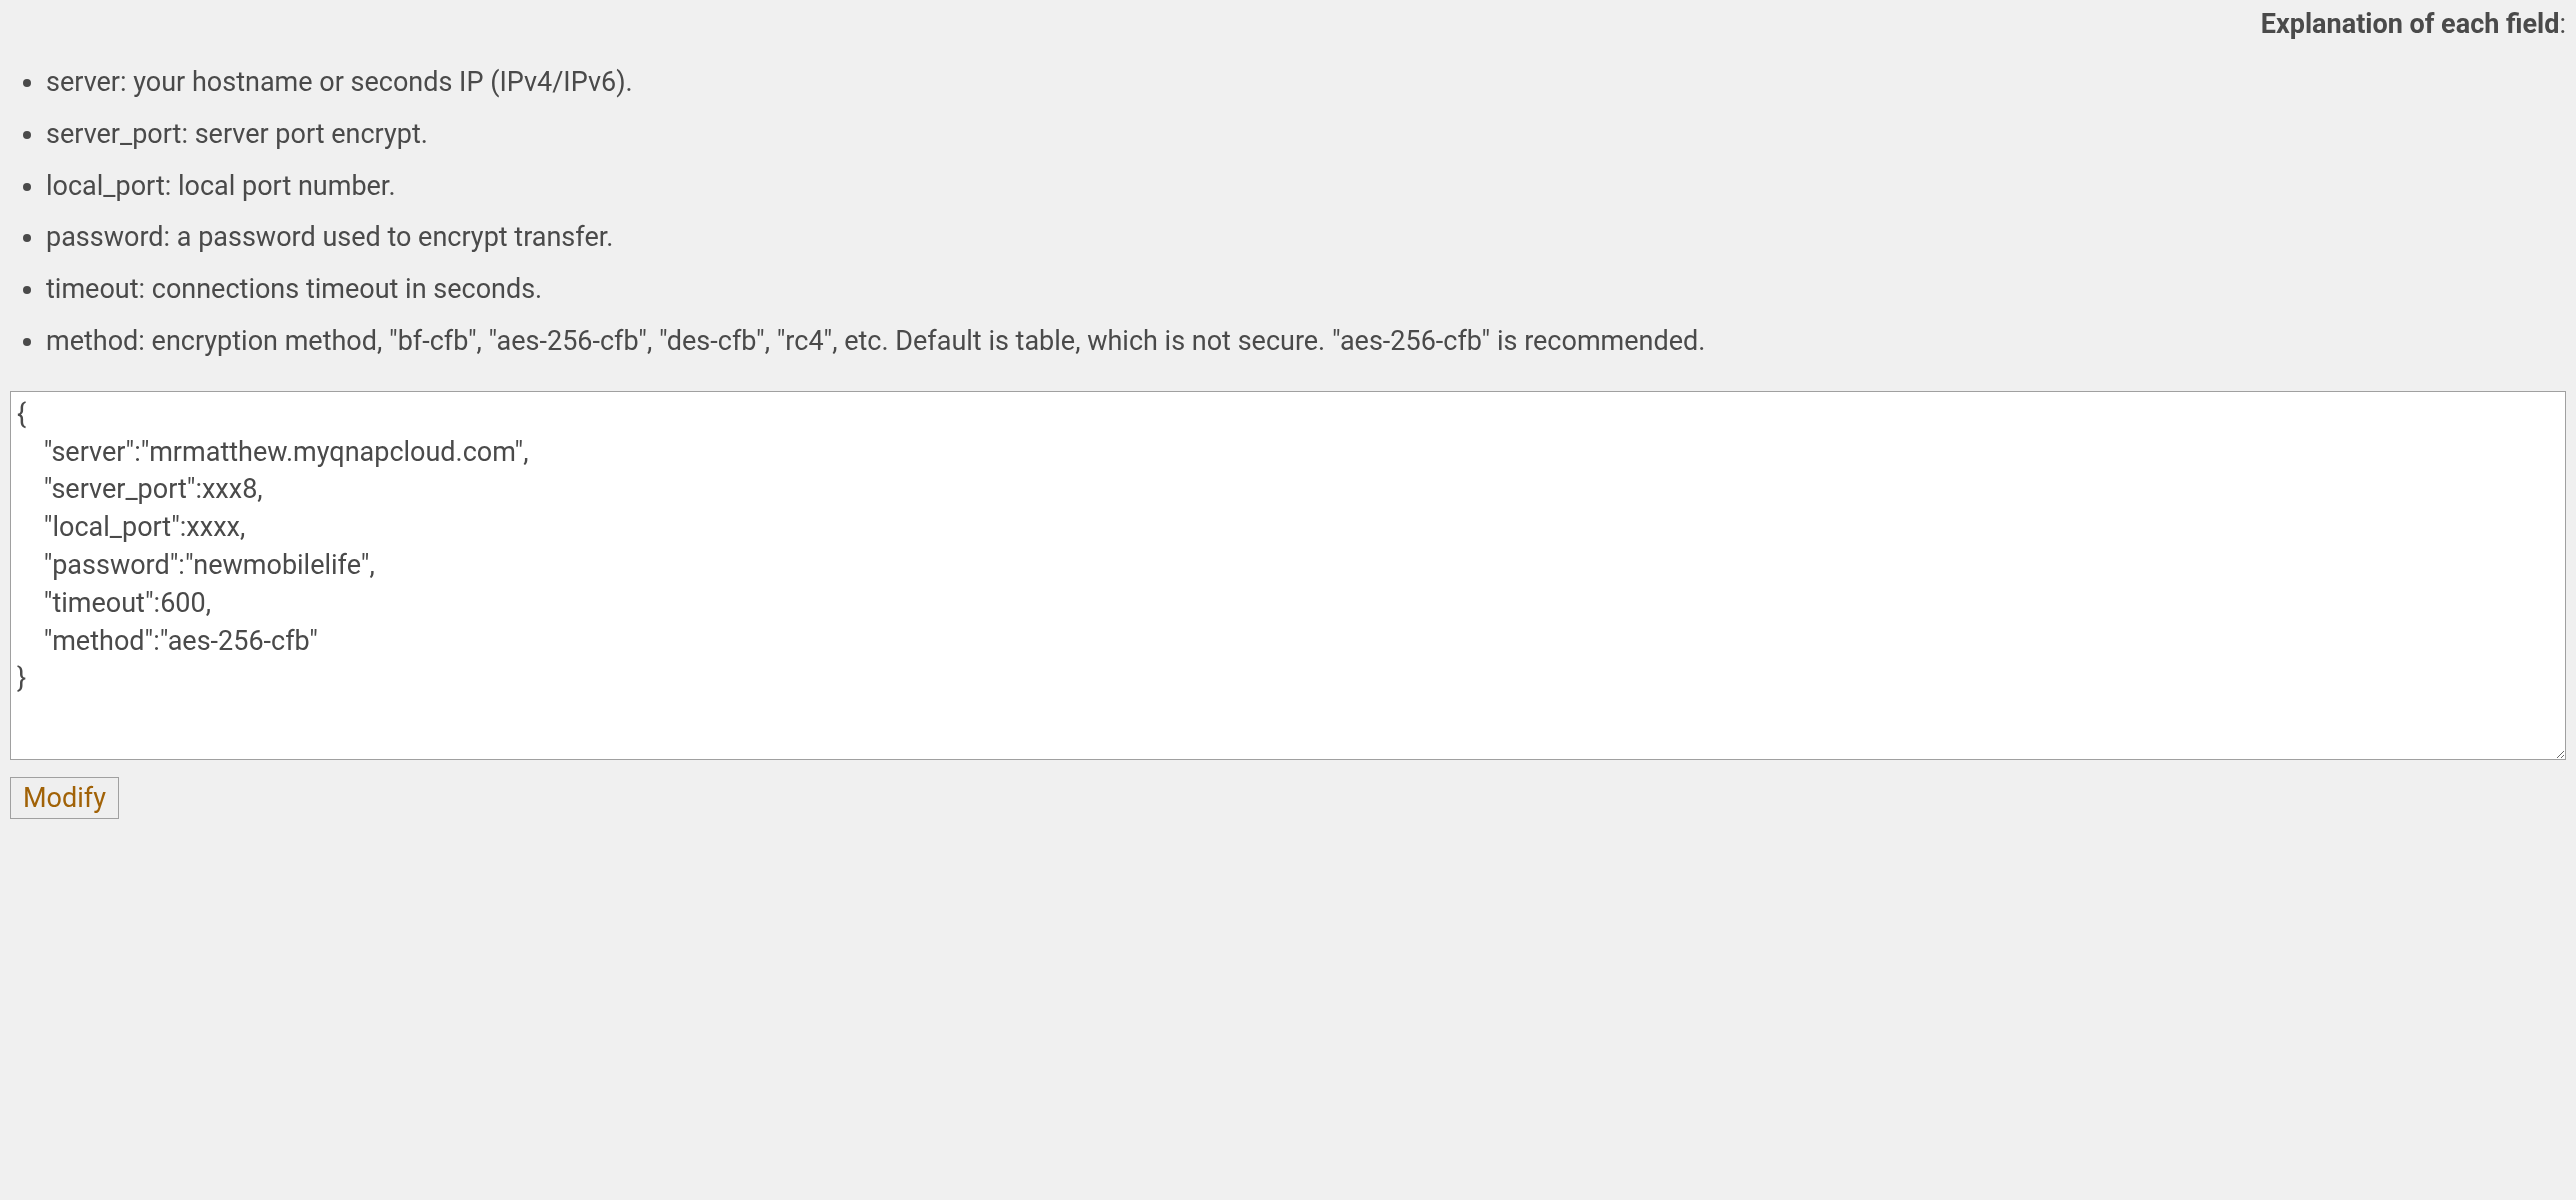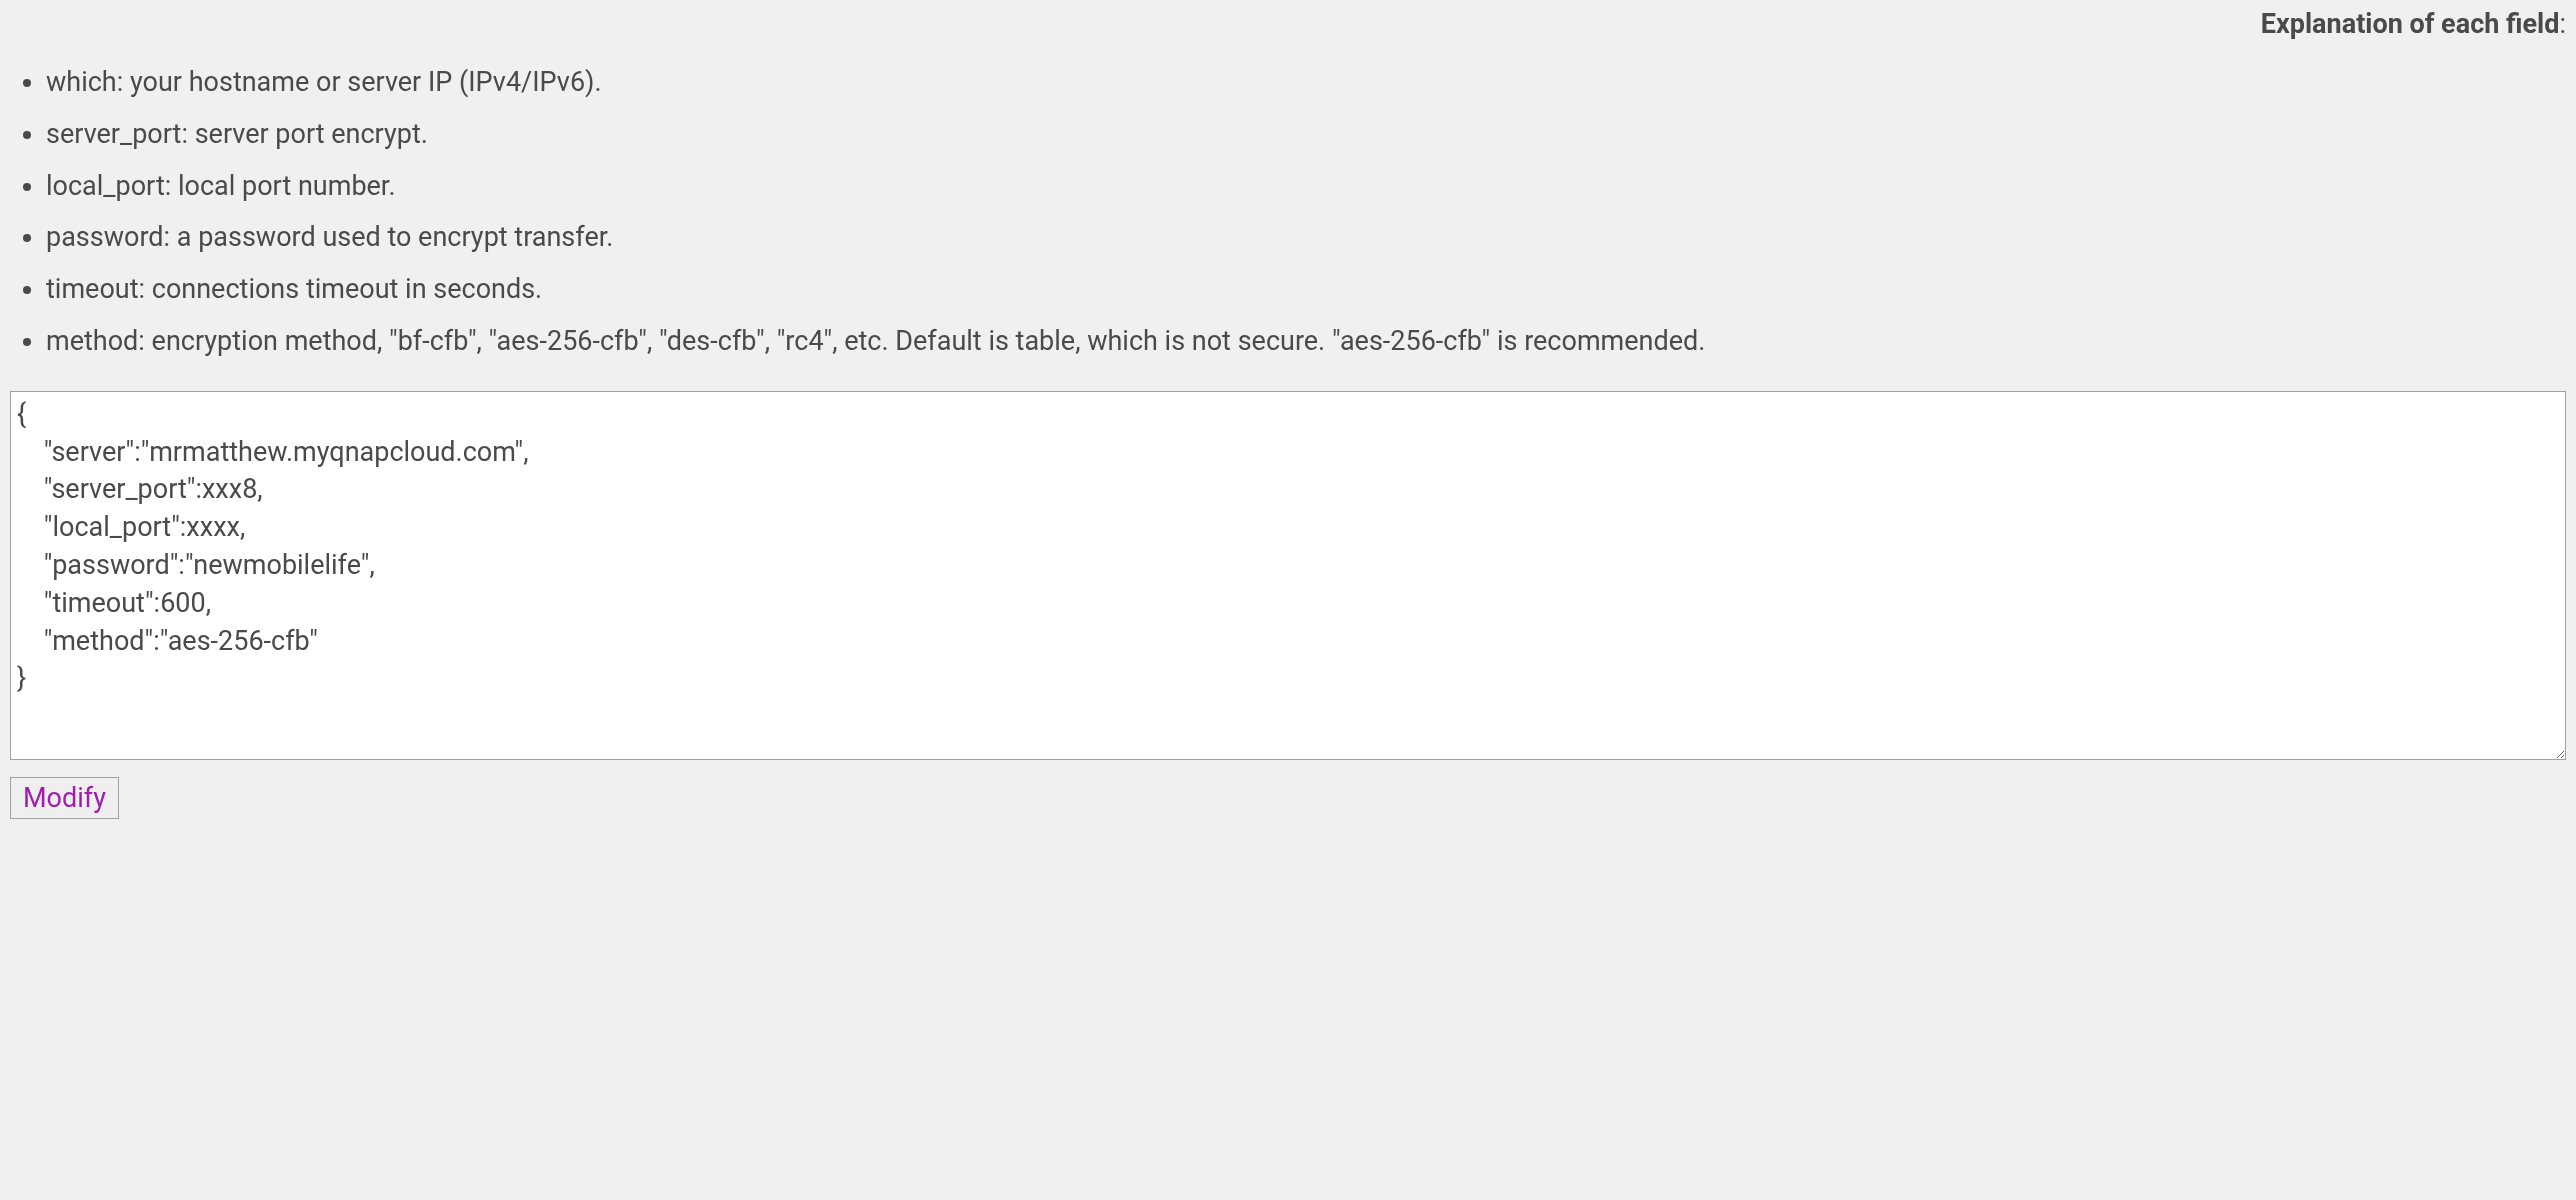--- a/index.html
+++ b/index.html
@@ -43,37 +43,37 @@
       padding: 4px 6px;
       resize: both;
       line-height: 1.4;
       margin-bottom: 10px;
       overflow: auto;
     }
     button.modify-btn {
       background: #efefef;
       border: 1px solid #a0a0a0;
       font-size: 27px;
-      color: #a21caf;
+      color: #a16207;
       padding: 4px 12px;
       font-family: inherit;
       cursor: pointer;
     }
   </style>
 </head>
 <body>
 
 
 
 <p class="header-line">
   <strong>Explanation of each field</strong><span>:</span>
 </p>
 
 <ul class="field-list">
-  <li>which: your hostname or server IP (IPv4/IPv6).</li>
+  <li>server: your hostname or seconds IP (IPv4/IPv6).</li>
   <li>server_port: server port encrypt.</li>
   <li>local_port: local port number.</li>
   <li>password: a password used to encrypt transfer.</li>
   <li>timeout: connections timeout in seconds.</li>
   <li>method: encryption method, "bf-cfb", "aes-256-cfb", "des-cfb", "rc4", etc. Default is table, which is not secure. "aes-256-cfb" is recommended.</li>
 </ul>
 
 <textarea class="config-textarea" spellcheck="true" style="">{
     "server":"mrmatthew.myqnapcloud.com",
     "server_port":xxx8,

